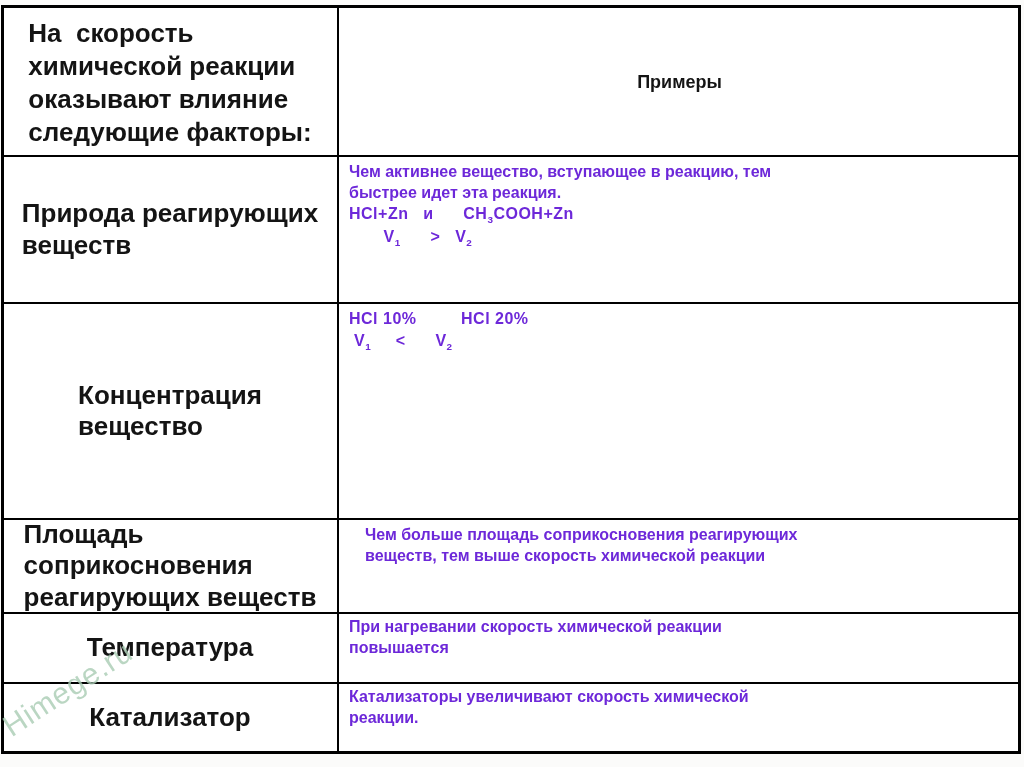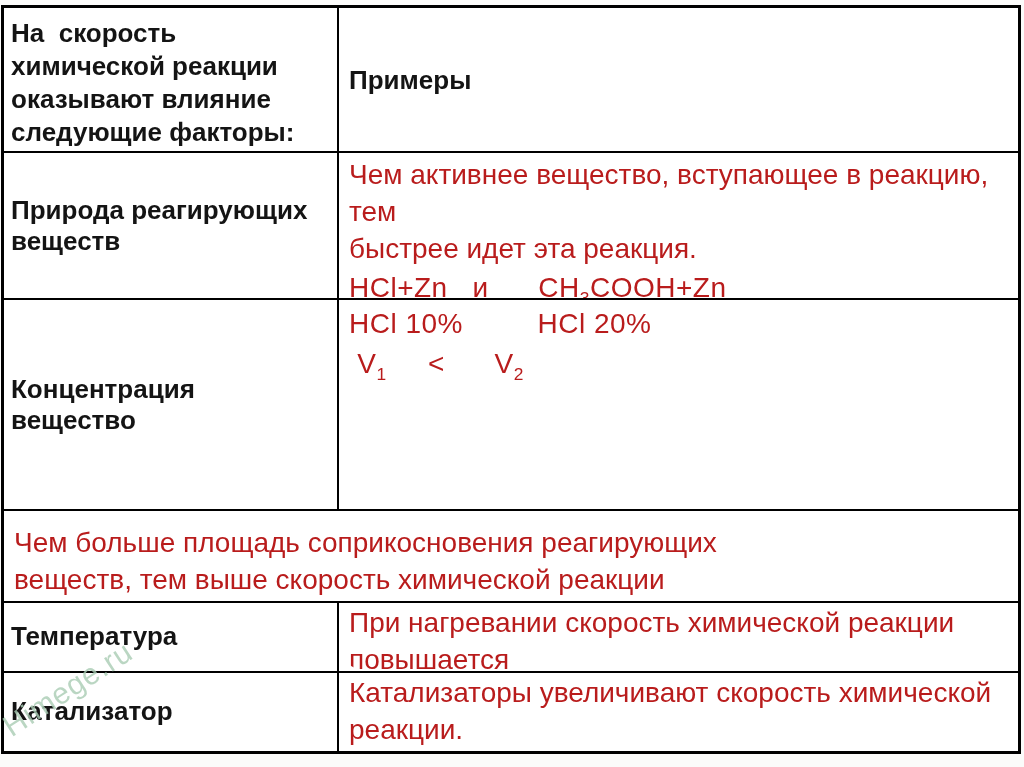--- a/index.html
+++ b/index.html
@@ -16,50 +16,50 @@
     position:absolute; left:1px; top:5px;
     width:1020px; height:749px;
     background:#ffffff;
     border:3px solid #000;
     box-sizing:border-box;
     display:flex; flex-direction:column;
   }
   .row { display:flex; box-sizing:border-box; }
   .row + .row { border-top:2px solid #000; }
 
-  .cell { box-sizing:border-box; overflow:hidden; }
+  .cell { box-sizing:border-box; overflow:hidden;justify-content:center; }
   .cell.left {
     width:335px;
     border-right:2px solid #000;
     display:flex; align-items:center;
     padding:0 8px 0 7px;
     font-weight:bold; font-size:26px; line-height:1.2;
     color:#141414;
     white-space:pre-line;
   }
   .cell.right {
     flex:1;
     padding:4px 8px 2px 10px;
-    font-size:28px; color:#b91c1c;
+    font-size:16px; color:#6d28d9;font-weight:bold;
   }
 
   .row.header .left { align-items:flex-start; padding-top:9px; line-height:1.27; }
   .row.header .right {
     display:flex; align-items:center;
-    font-weight:bold; font-size:26px; color:#141414;
+    font-weight:bold; font-size:18px; color:#141414;
   }
 
   .h-header { height:147px; }
   .h-r1 { height:147px; }
   .h-r2 { height:216px; }
   .h-r3 { height:94px; }
   .h-r4 { height:70px; }
   .h-r5 { flex:1; }
 
-  .row.v-center-right .right { display:flex; flex-direction:column; justify-content:flex-end; }
+  .row.v-center-right .right { display:flex; flex-direction:column; justify-content:flex-start;margin-left:16px; }
   .h-r4 .right, .h-r5 .right { padding-top:2px;border-radius:28px; }
 
   p.txt, p.formula { margin:0; line-height:1.32; white-space:pre-line; }
   p.formula { line-height:1.4; letter-spacing:0.5px; }
   sub { font-size:0.62em; line-height:0; }
 
   .watermark {
     position:absolute; left:6px; top:712px;
     transform:rotate(-33deg); transform-origin:left center;
     font-size:30px; letter-spacing:1px;
@@ -103,20 +103,25 @@
         <span>Концентрация
 вещество</span>
       </div>
       <div class="cell right">
         <p class="formula">HCl 10%&nbsp;&nbsp;&nbsp;&nbsp;&nbsp;&nbsp;&nbsp;&nbsp;&nbsp;HCl 20%</p>
         <p class="formula">&nbsp;V<sub>1</sub>&nbsp;&nbsp;&nbsp;&nbsp;&nbsp;&lt;&nbsp;&nbsp;&nbsp;&nbsp;&nbsp;&nbsp;V<sub>2</sub></p>
       </div>
     </div>
 
     <div class="row h-r3 v-center-right">
+      <div class="cell left">
+        <span>Площадь
+соприкосновения
+реагирующих веществ</span>
+      </div>
       <div class="cell right">
         <p class="txt">Чем больше площадь соприкосновения реагирующих
 веществ, тем выше скорость химической реакции</p>
       </div>
     </div>
 
     <div class="row h-r4">
       <div class="cell left">
         <span>Температура</span>
       </div>

